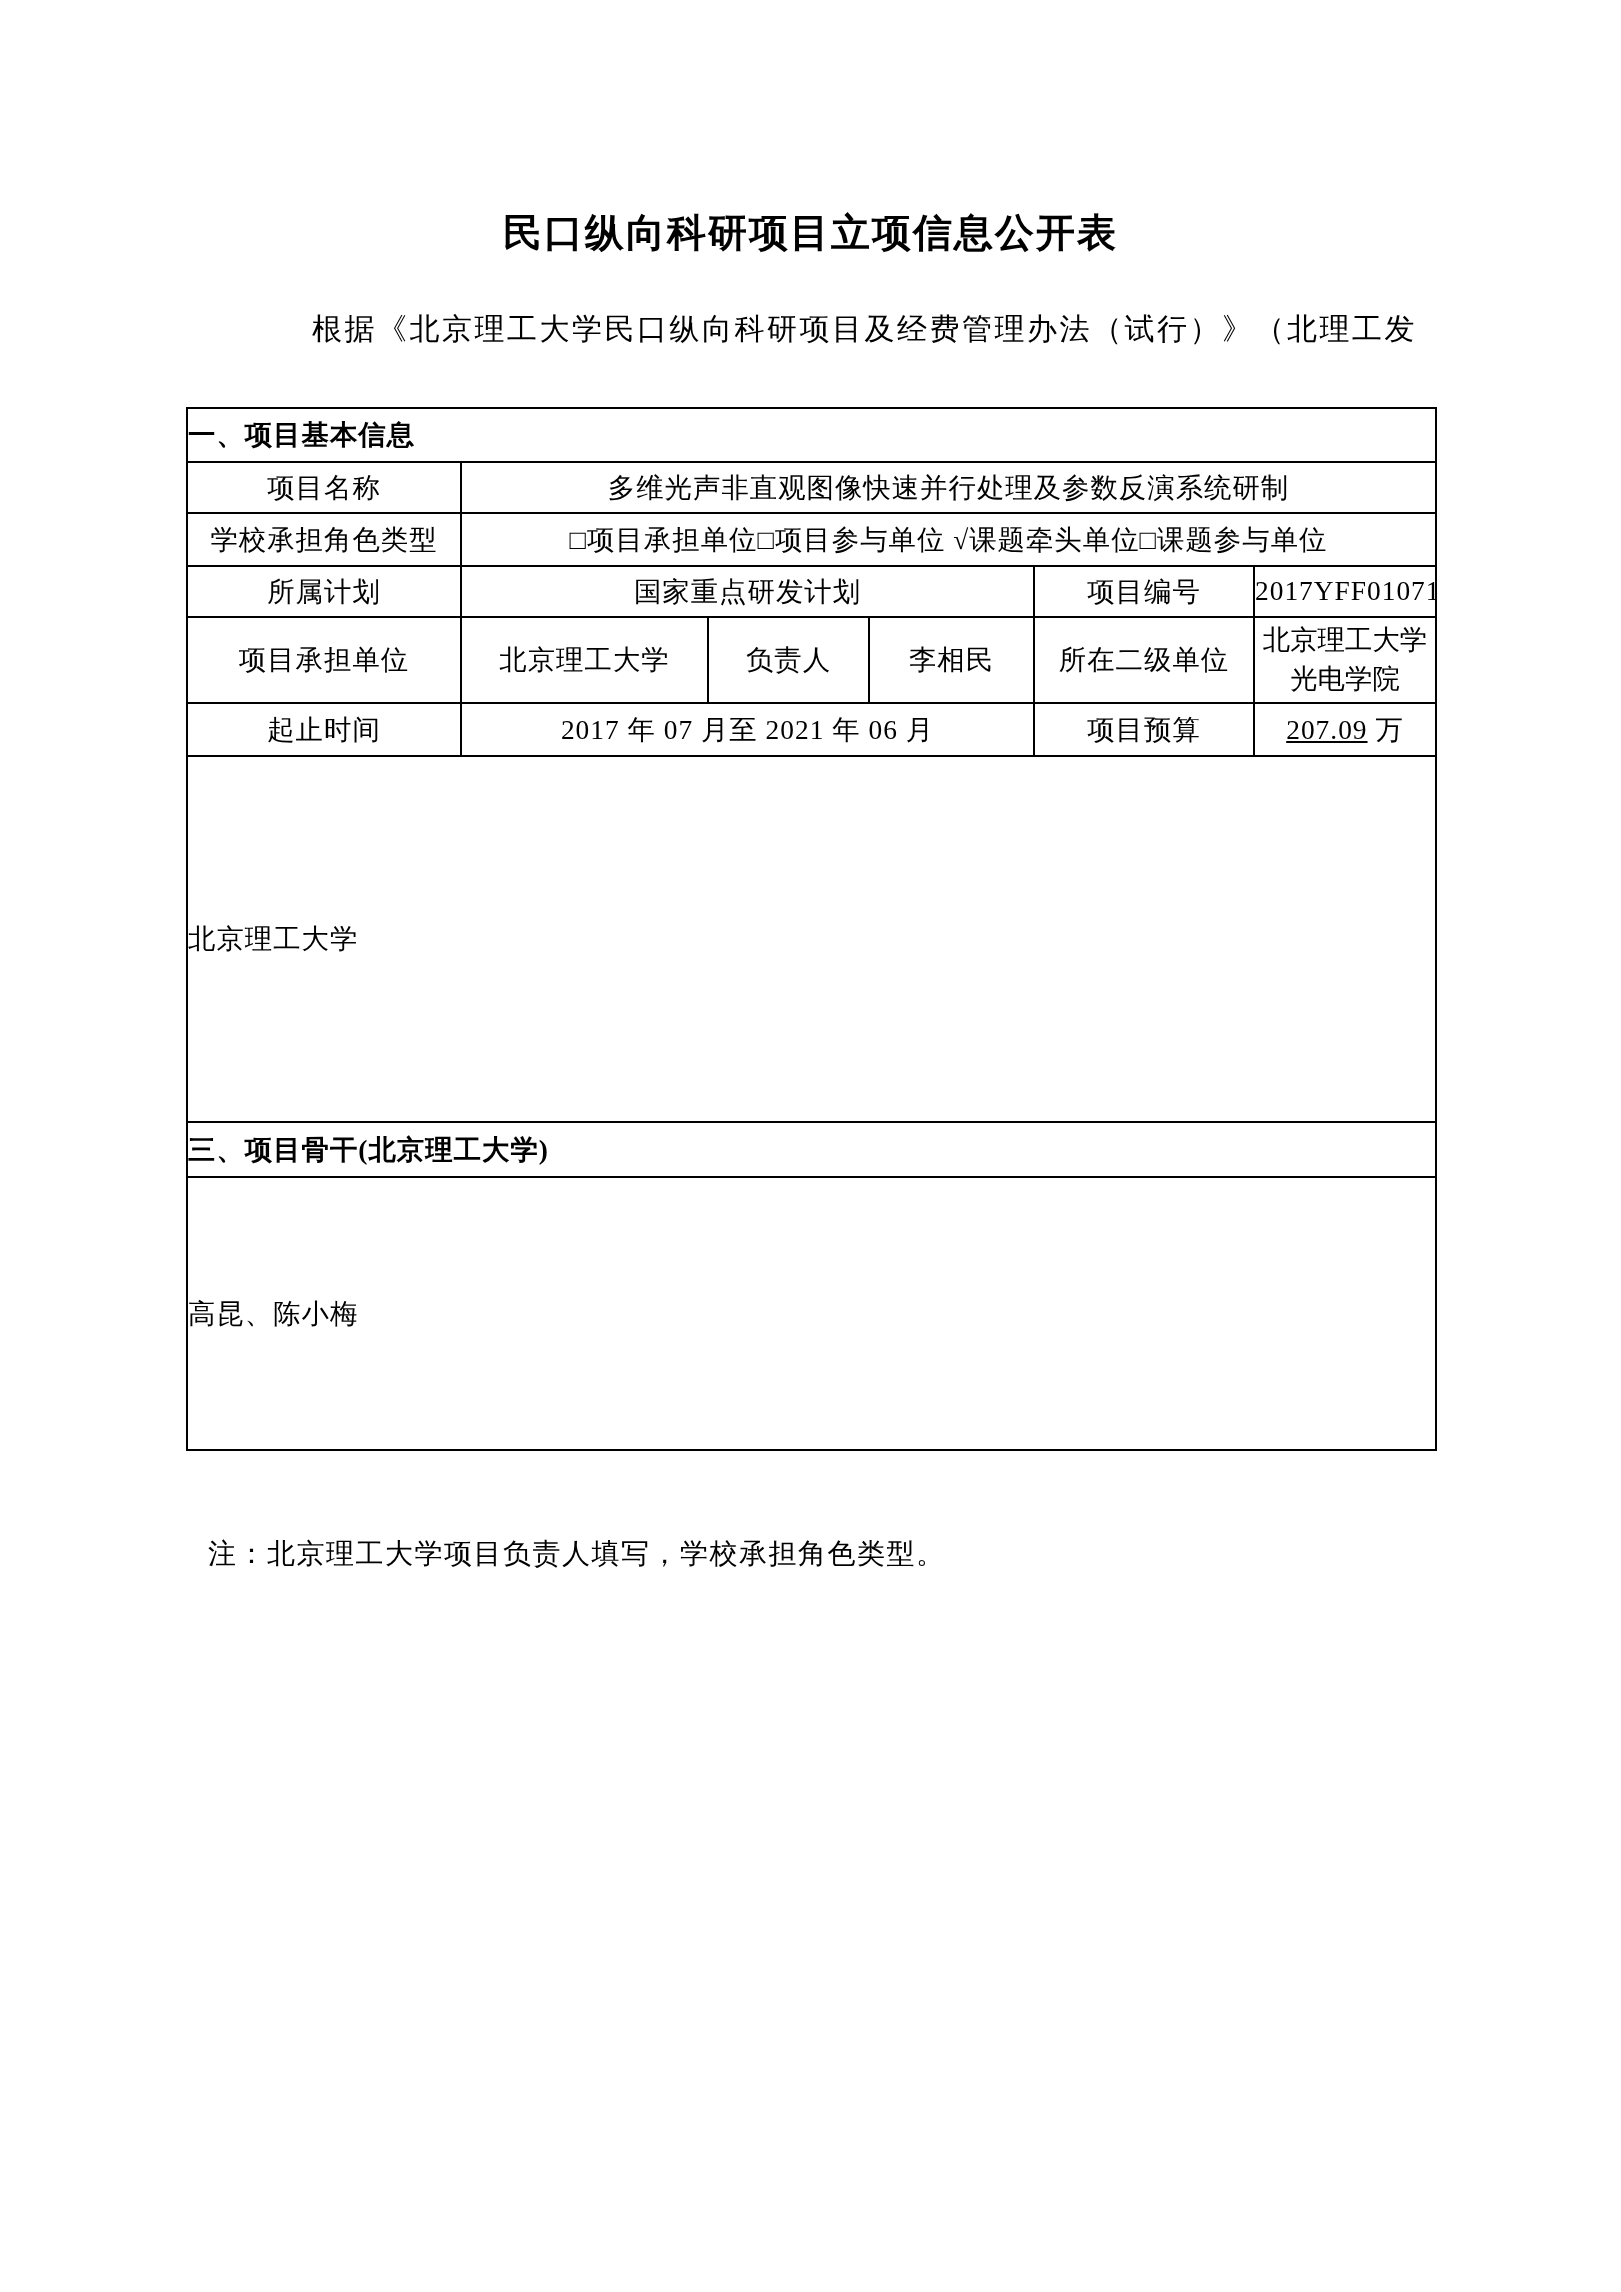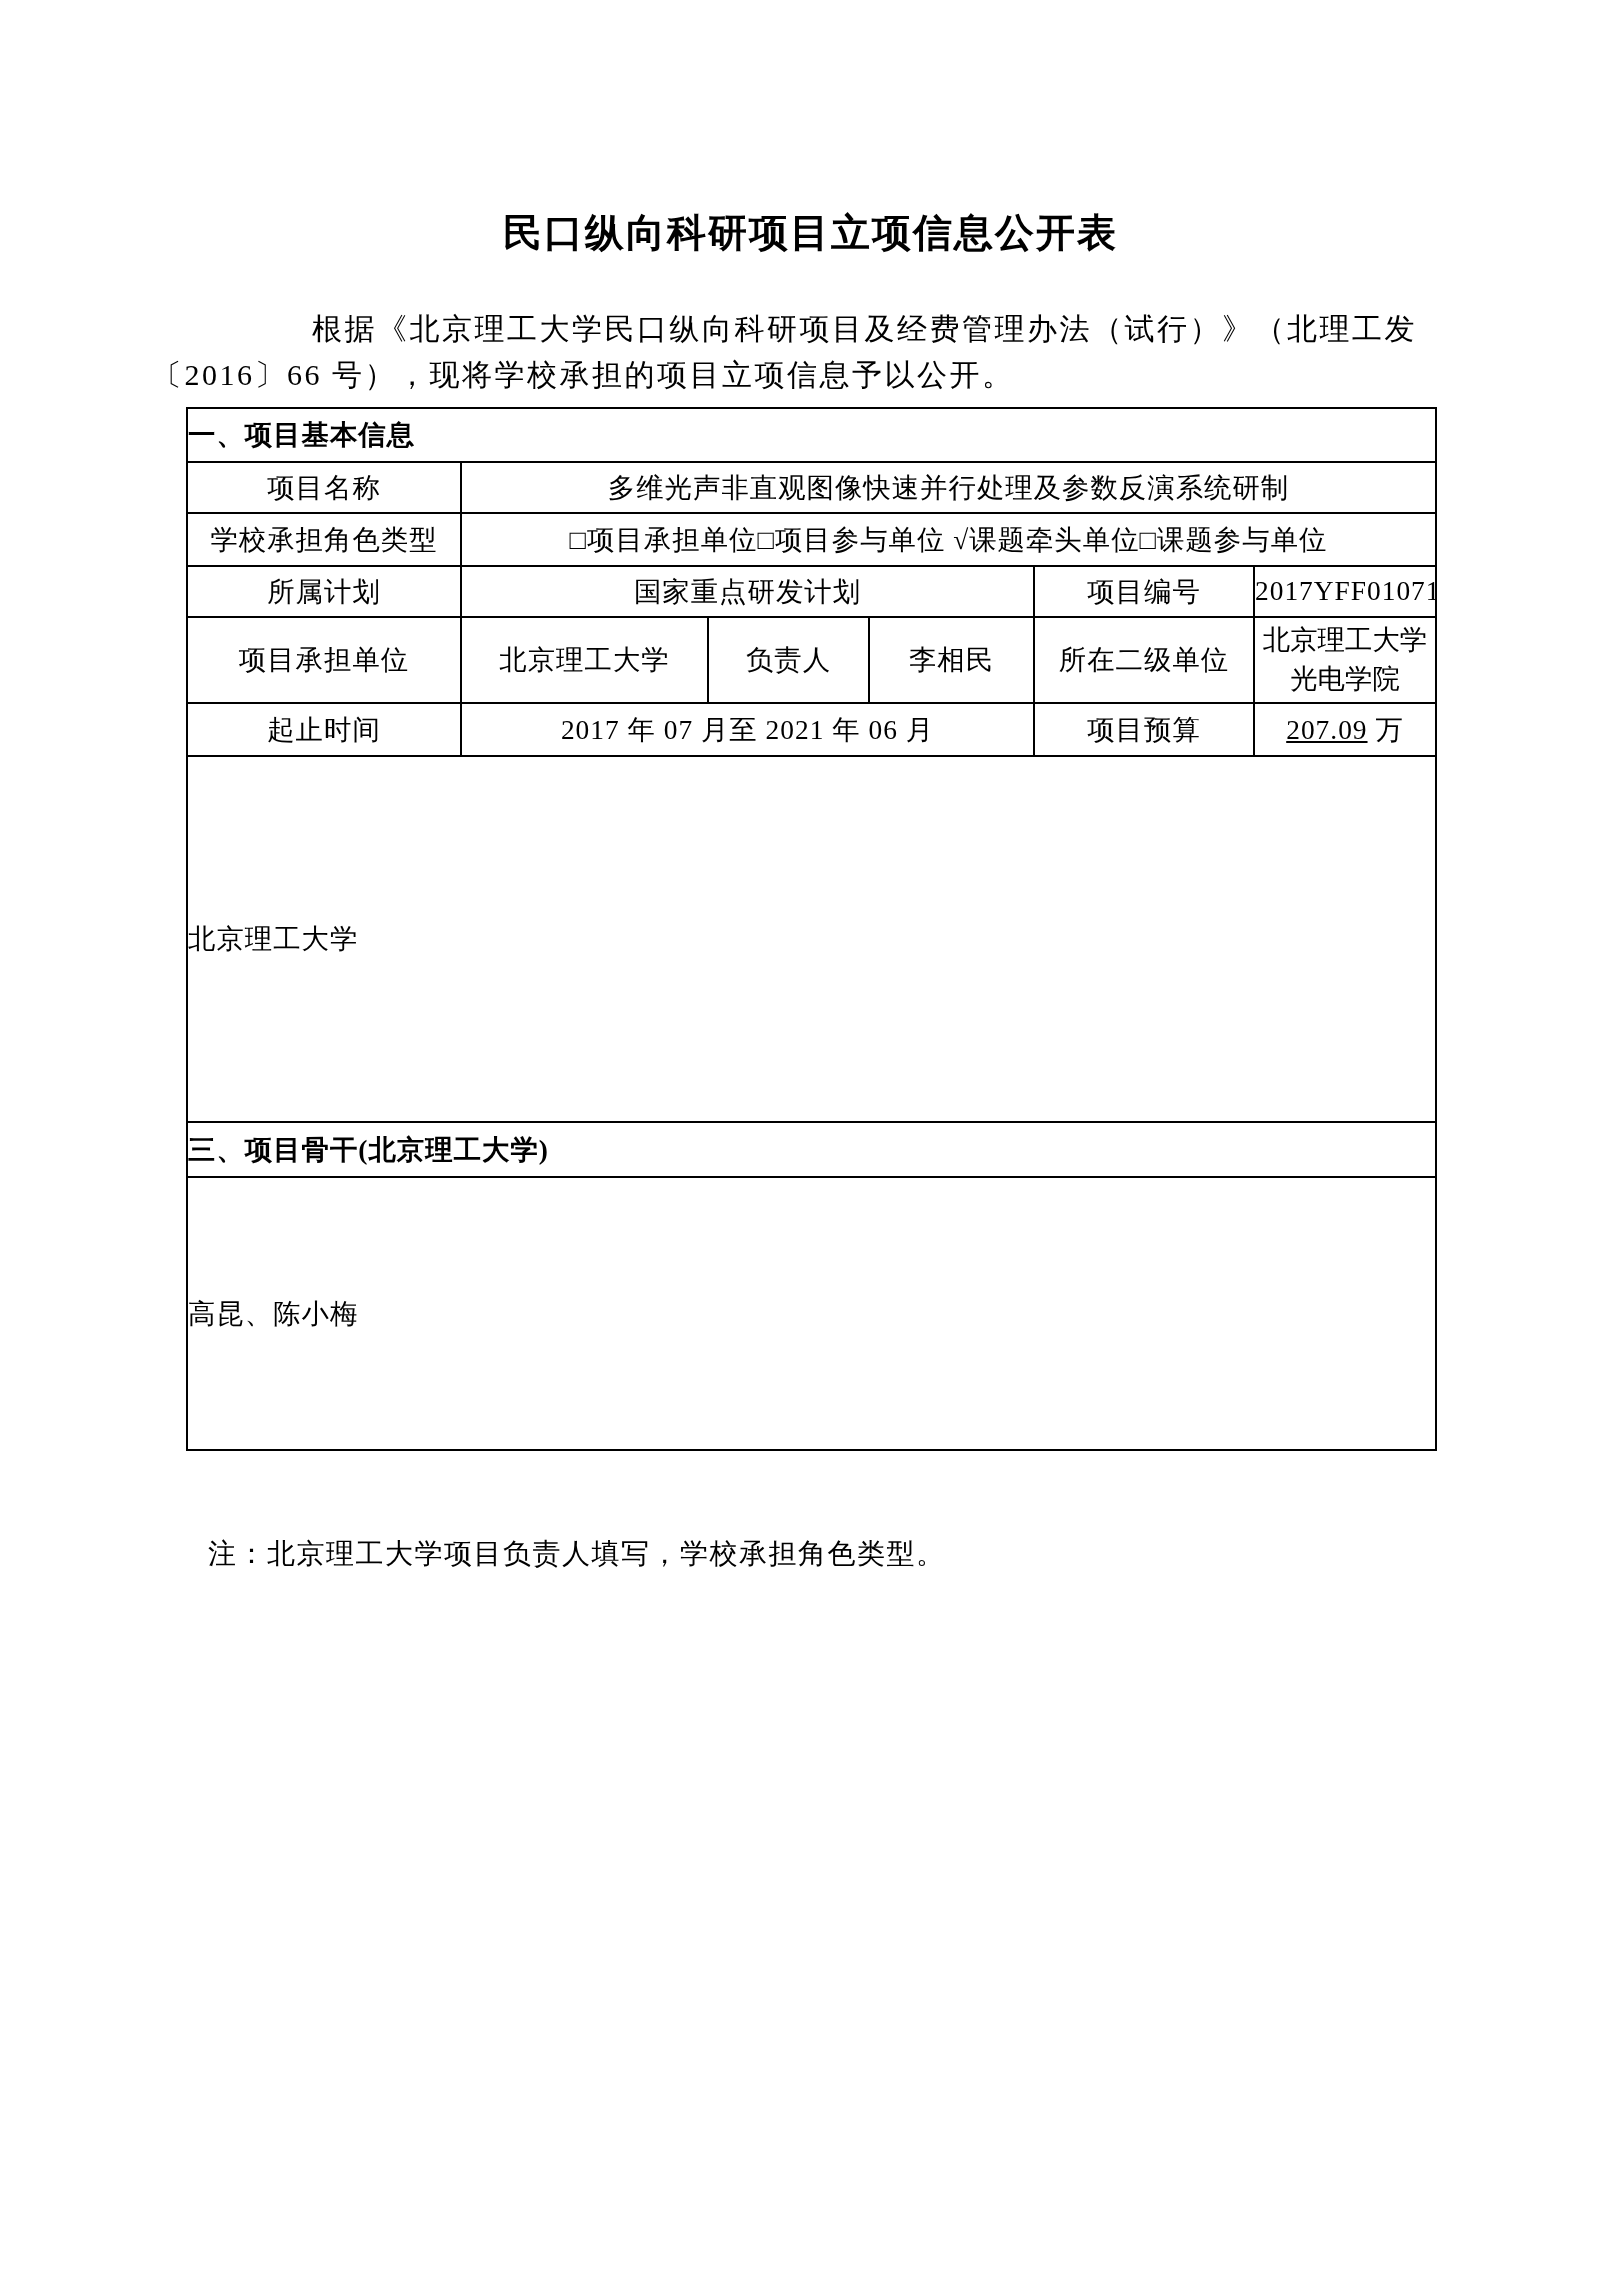--- a/index.html
+++ b/index.html
@@ -111,21 +111,20 @@
 </style>
 </head>
 <body>
 
 <div class="page">
 
   <h1 class="title">民口纵向科研项目立项信息公开表</h1>
 
   <div class="intro">
     <div class="intro-line1">根据《北京理工大学民口纵向科研项目及经费管理办法（试行）》（北理工发</div>
-    <div class="intro-line2">〔2016〕66 号），现将学校承担的项目立项信息予以公开。</div>
   </div>
 
   <table class="form">
     <colgroup>
       <col style="width:274px">
       <col style="width:247px">
       <col style="width:161px">
       <col style="width:165px">
       <col style="width:220px">
       <col style="width:182px">

